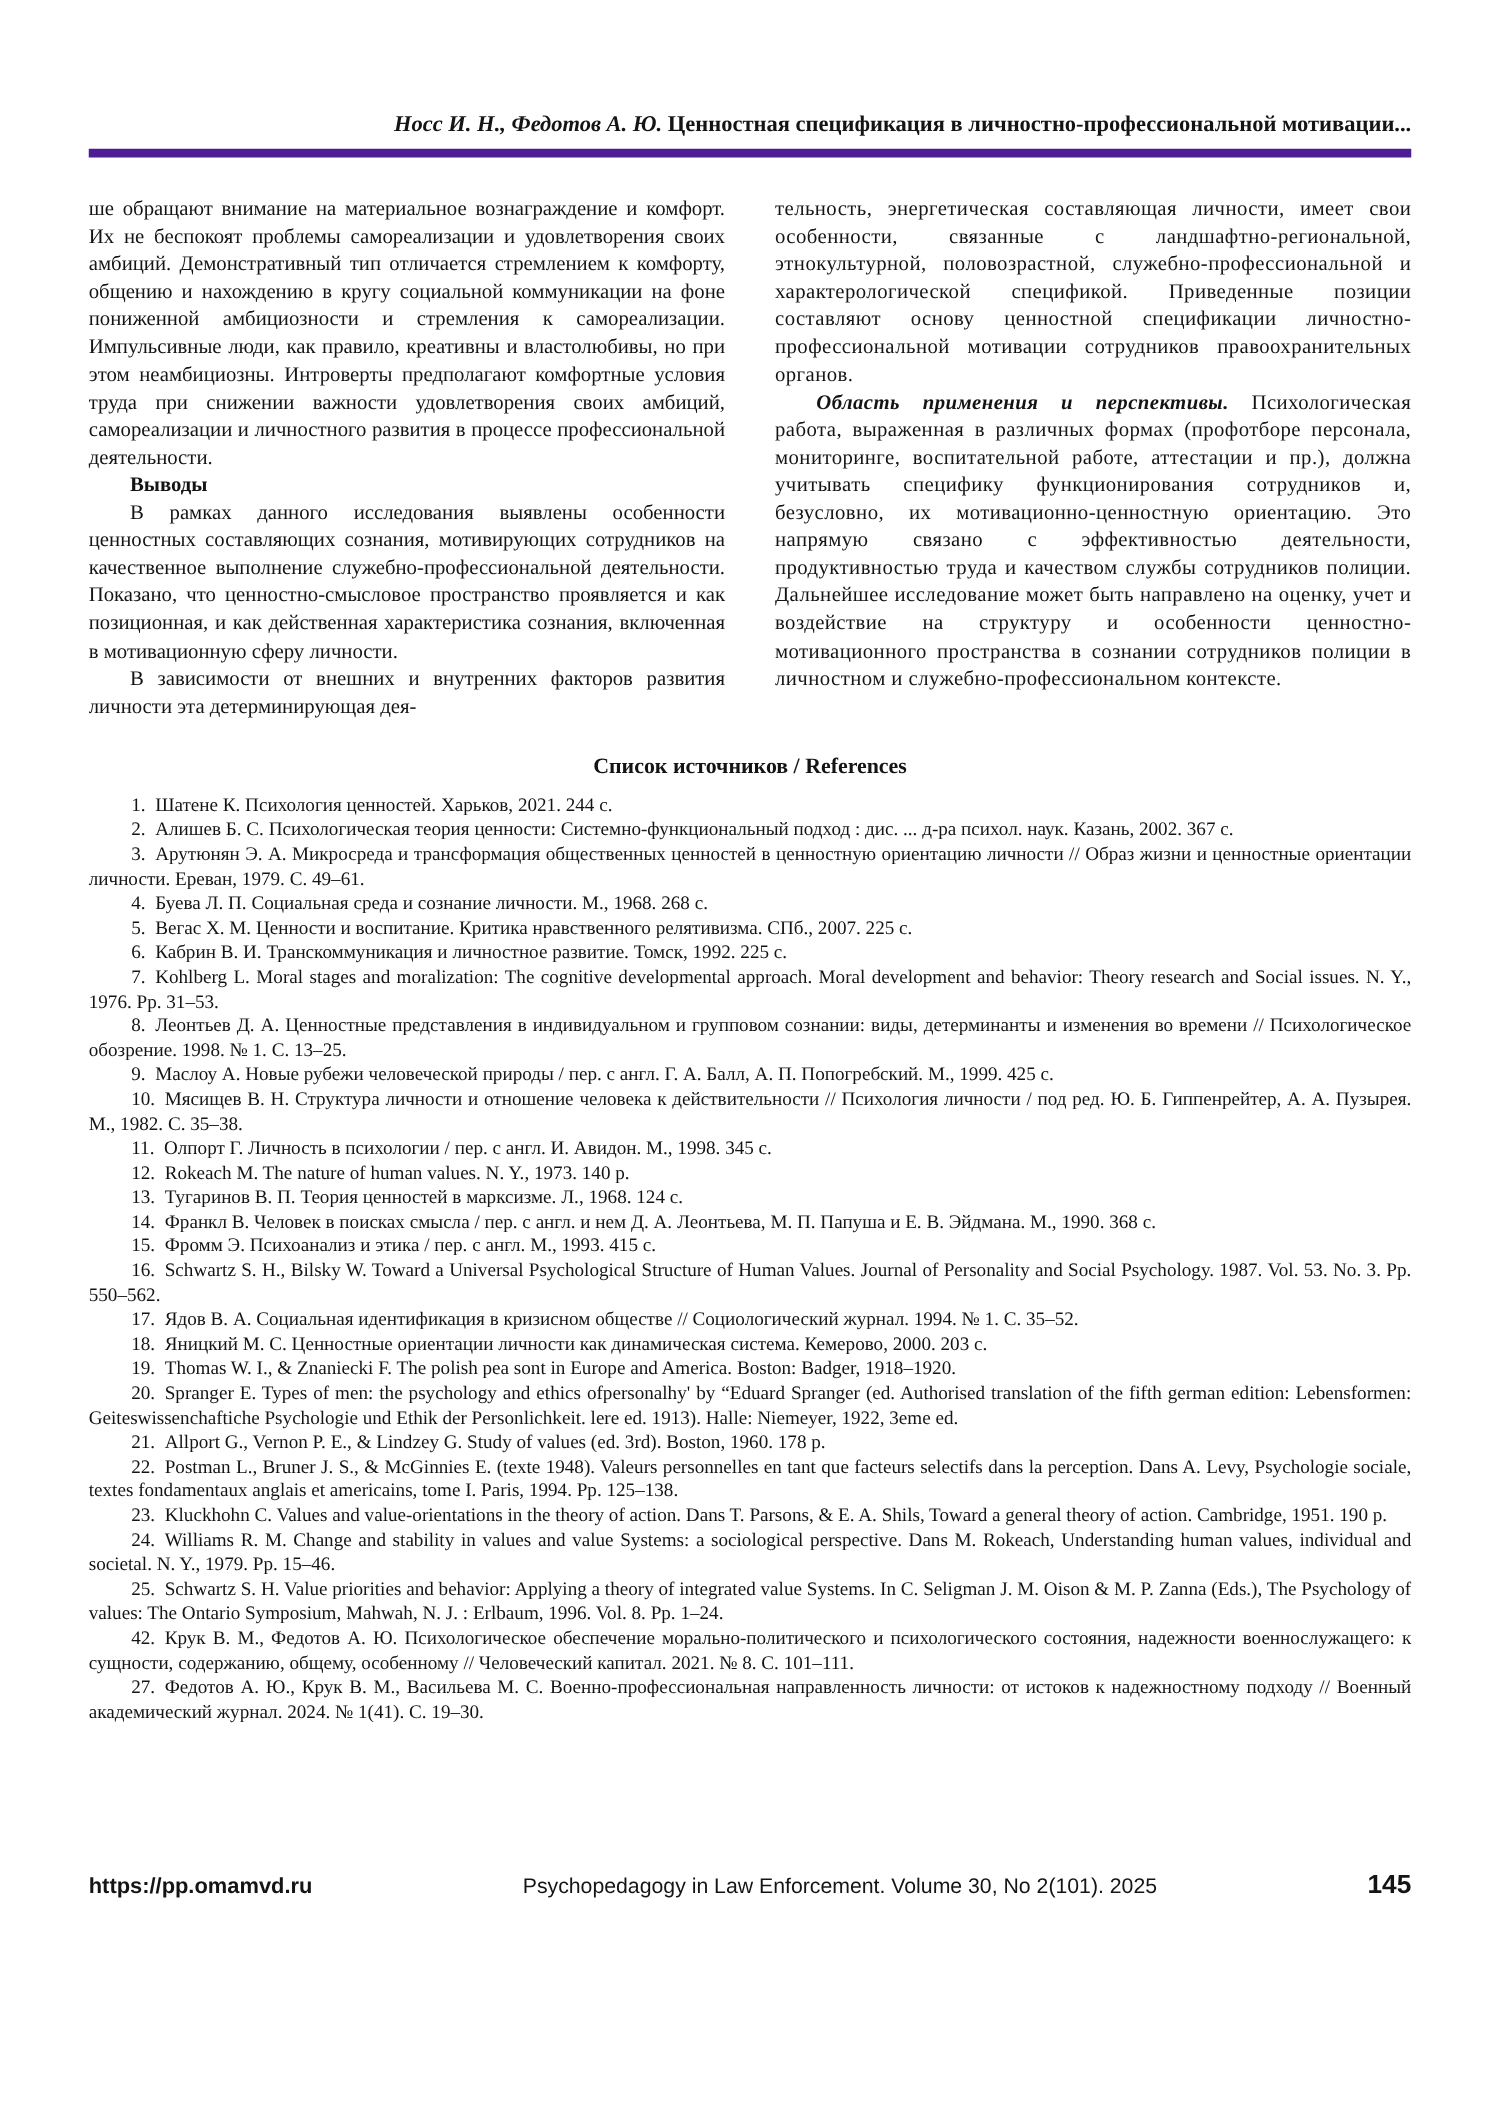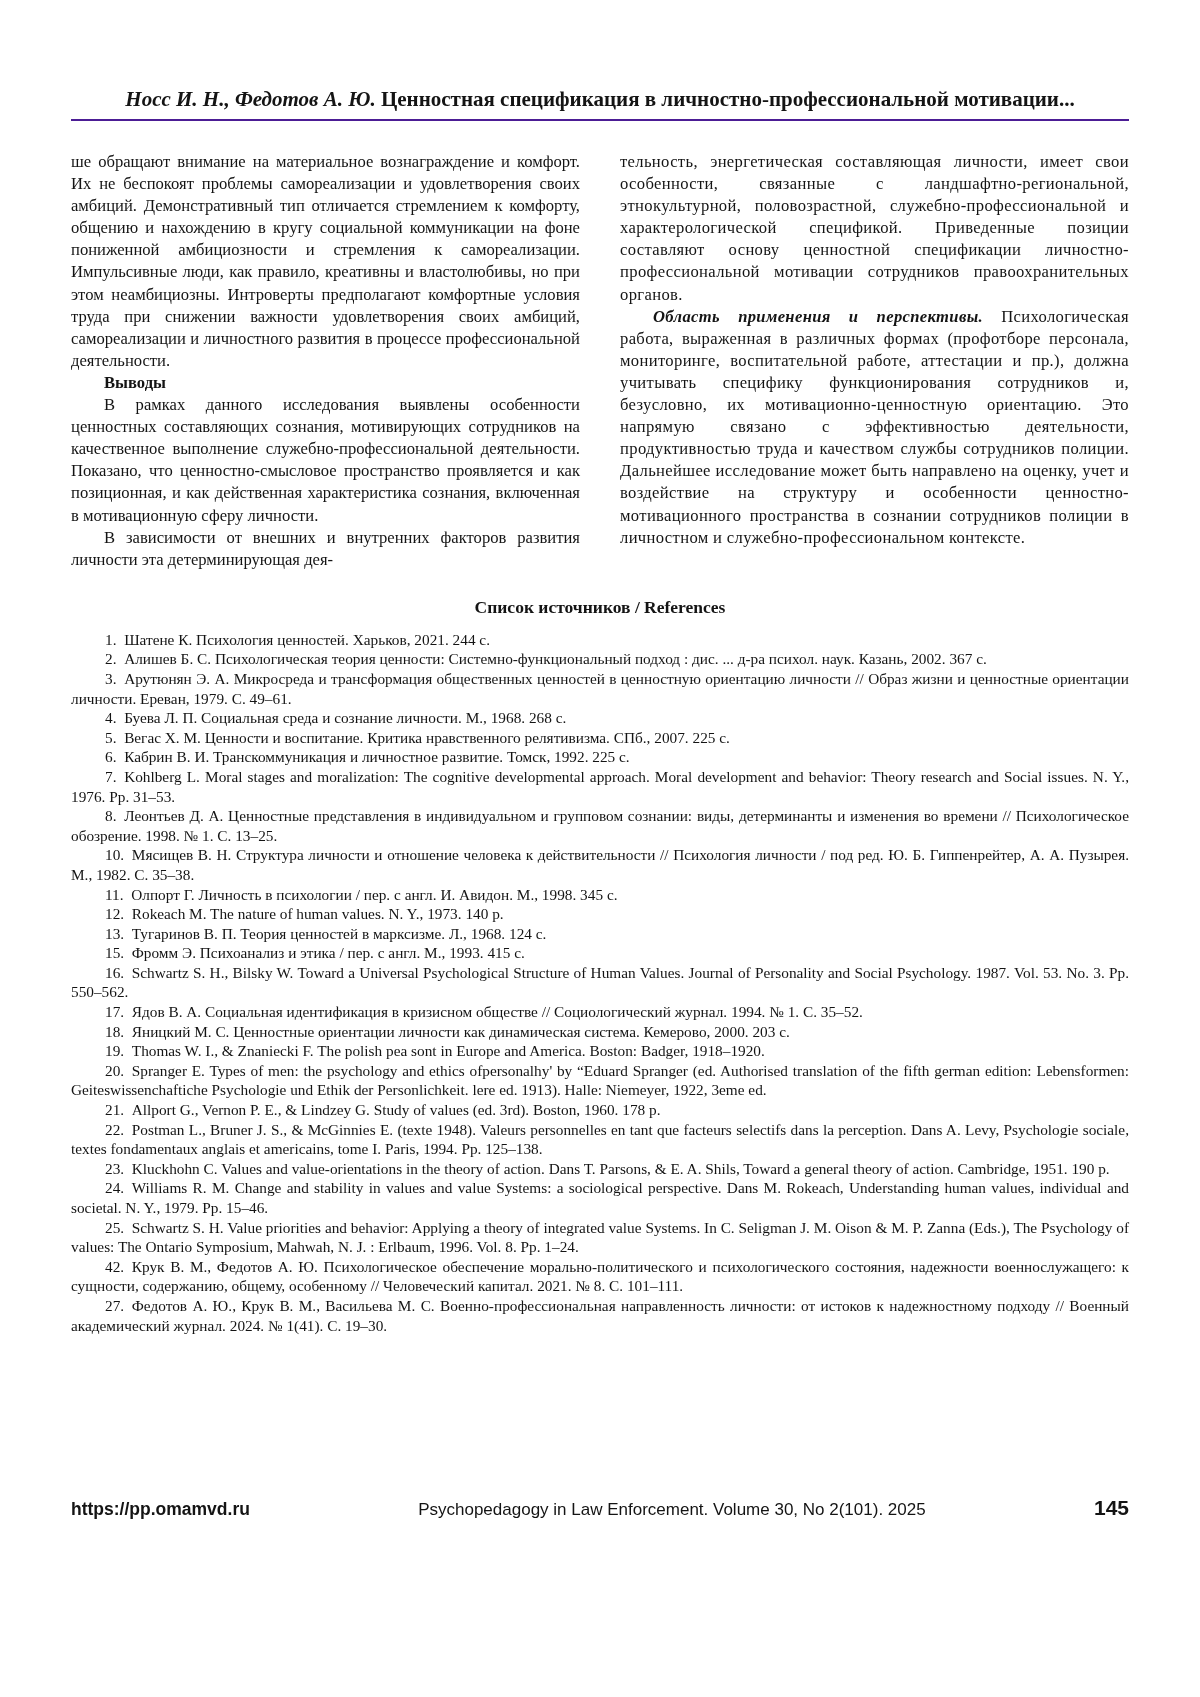--- a/index.html
+++ b/index.html
@@ -9,25 +9,25 @@
     height: 1697px;
     box-sizing: border-box;
     padding: 88px 71px 0 71px;
     background: #ffffff;
     color: #141414;
     font-family: "Liberation Serif", "DejaVu Serif", serif;
     overflow: hidden;
   }
   
   .running-header {
-    text-align: center;
-    font-size: 21px;
+    text-align: right;
+    font-size: 18px;
     line-height: 22px;
     padding-bottom: 9px;
-    border-bottom: 2px solid #4c1d95;
+    border-bottom: 7px solid #4c1d95;
     white-space: nowrap;
   }
   .bi { font-weight: bold; font-style: italic; }
   .b  { font-weight: bold; }
 
   
   .columns {
     display: flex;
     gap: 40px;
     margin-top: 30px;
@@ -101,24 +101,26 @@
 
   <section class="refs">
       <p class="ref"><span>1. </span><span class="it">Шатене К.</span><span> Психология ценностей. Харьков, 2021. 244 с.</span></p>
       <p class="ref"><span>2. </span><span class="it">Алишев Б. С.</span><span> Психологическая теория ценности: Системно-функциональный подход : дис. ... д-ра психол. наук. Казань, 2002. 367 с.</span></p>
       <p class="ref"><span>3. </span><span class="it">Арутюнян Э. А.</span><span> Микросреда и трансформация общественных ценностей в ценностную ориентацию личности // Образ жизни и ценностные ориентации личности. Ереван, 1979. С. 49–61.</span></p>
       <p class="ref"><span>4. </span><span class="it">Буева Л. П.</span><span> Социальная среда и сознание личности. М., 1968. 268 с.</span></p>
       <p class="ref"><span>5. </span><span class="it">Вегас Х. М.</span><span> Ценности и воспитание. Критика нравственного релятивизма. СПб., 2007. 225 с.</span></p>
       <p class="ref"><span>6. </span><span class="it">Кабрин В. И.</span><span> Транскоммуникация и личностное развитие. Томск, 1992. 225 с.</span></p>
       <p class="ref"><span>7. </span><span>Kohlberg L. Moral stages and moralization: The cognitive developmental approach. Moral development and behavior: Theory research and Social issues. N. Y., 1976. Pp. 31–53.</span></p>
       <p class="ref"><span>8. </span><span class="it">Леонтьев Д. А.</span><span> Ценностные представления в индивидуальном и групповом сознании: виды, детерминанты и изменения во времени // Психологическое обозрение. 1998. № 1. С. 13–25.</span></p>
+      <p class="ref"><span>9. </span><span class="it">Маслоу А.</span><span> Новые рубежи человеческой природы / пер. с англ. Г. А. Балл, А. П. Попогребский. М., 1999. 425 с.</span></p>
       <p class="ref"><span>10. </span><span class="it">Мясищев В. Н.</span><span> Структура личности и отношение человека к действительности // Психология личности / под ред. Ю. Б. Гиппенрейтер, А. А. Пузырея. М., 1982. С. 35–38.</span></p>
       <p class="ref"><span>11. </span><span class="it">Олпорт Г.</span><span> Личность в психологии / пер. с англ. И. Авидон. М., 1998. 345 с.</span></p>
       <p class="ref"><span>12. </span><span>Rokeach M. The nature of human values. N. Y., 1973. 140 p.</span></p>
       <p class="ref"><span>13. </span><span class="it">Тугаринов В. П.</span><span> Теория ценностей в марксизме. Л., 1968. 124 с.</span></p>
+      <p class="ref"><span>14. </span><span class="it">Франкл В.</span><span> Человек в поисках смысла / пер. с англ. и нем Д. А. Леонтьева, М. П. Папуша и Е. В. Эйдмана. М., 1990. 368 с.</span></p>
       <p class="ref"><span>15. </span><span class="it">Фромм Э.</span><span> Психоанализ и этика / пер. с англ. М., 1993. 415 с.</span></p>
       <p class="ref"><span>16. </span><span>Schwartz S. H., Bilsky W. Toward a Universal Psychological Structure of Human Values. </span><span class="it">Journal of Personality and Social Psychology.</span><span> 1987. Vol. 53. No. 3. Pp. 550–562.</span></p>
       <p class="ref"><span>17. </span><span class="it">Ядов В. А.</span><span> Социальная идентификация в кризисном обществе // Социологический журнал. 1994. № 1. С. 35–52.</span></p>
       <p class="ref"><span>18. </span><span class="it">Яницкий М. С.</span><span> Ценностные ориентации личности как динамическая система. Кемерово, 2000. 203 с.</span></p>
       <p class="ref"><span>19. </span><span>Thomas W. I., &amp; Znaniecki F. The polish pea sont in Europe and America. Boston: Badger, 1918–1920.</span></p>
       <p class="ref"><span>20. </span><span>Spranger E. Types of men: the psychology and ethics ofpersonalhy' by “Eduard Spranger (ed. Authorised translation of the fifth german edition: Lebensformen: Geiteswissenchaftiche Psychologie und Ethik der Personlichkeit. lere ed. 1913). Halle: Niemeyer, 1922, 3eme ed.</span></p>
       <p class="ref"><span>21. </span><span>Allport G., Vernon P. E., &amp; Lindzey G. Study of values (ed. 3rd). Boston, 1960. 178 p.</span></p>
       <p class="ref"><span>22. </span><span>Postman L., Bruner J. S., &amp; McGinnies E. (texte 1948). Valeurs personnelles en tant que facteurs selectifs dans la perception. Dans A. Levy, Psychologie sociale, textes fondamentaux anglais et americains, tome I. Paris, 1994. Pp. 125–138.</span></p>
       <p class="ref"><span>23. </span><span>Kluckhohn C. Values and value-orientations in the theory of action. Dans T. Parsons, &amp; E. A. Shils, Toward a general theory of action. Cambridge, 1951. 190 p.</span></p>
       <p class="ref"><span>24. </span><span>Williams R. M. Change and stability in values and value Systems: a sociological perspective. Dans M. Rokeach, Understanding human values, individual and societal. N. Y., 1979. Pp. 15–46.</span></p>

